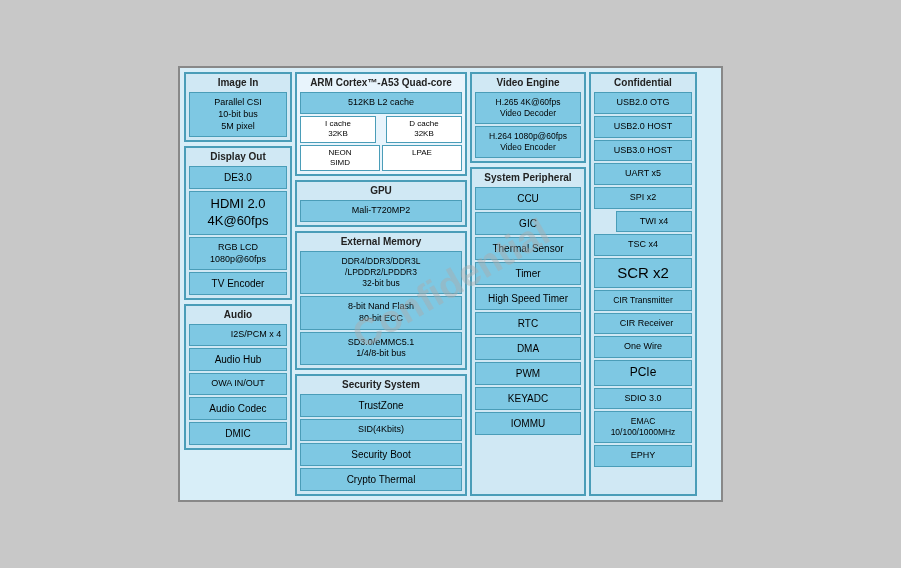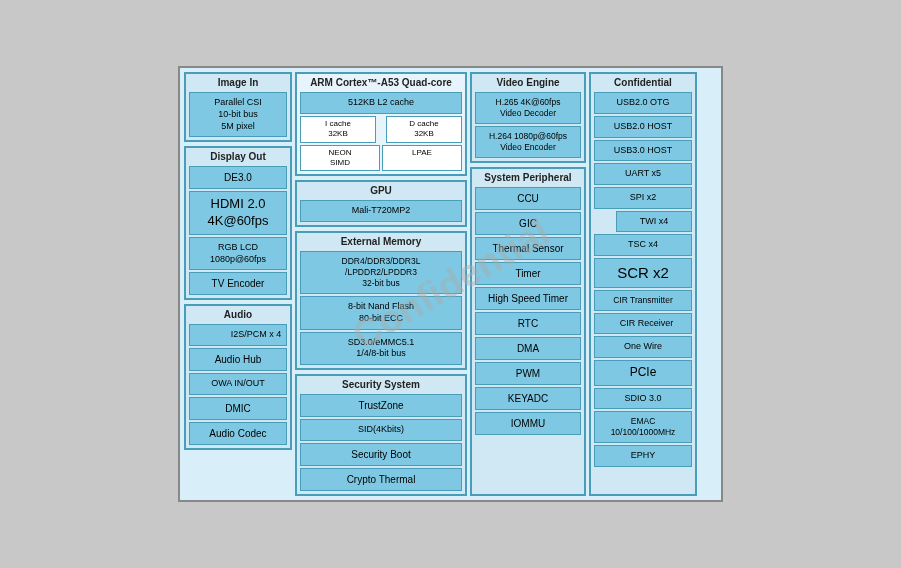--- a/index.html
+++ b/index.html
@@ -93,22 +93,22 @@
             <div class="block" style="font-size:13px;">HDMI 2.0<br>4K@60fps</div>
             <div class="block" style="font-size:9px;">RGB LCD<br>1080p@60fps</div>
             <div class="block">TV Encoder</div>
           </div>
 
           <div class="bordered-section" style="background:#d0e8f4; margin-top:2px;">
             <div class="section-title">Audio</div>
             <div class="block" style="font-size:9px;padding-left:39px;">I2S/PCM x 4</div>
             <div class="block">Audio Hub</div>
             <div class="block" style="font-size:9px;">OWA IN/OUT</div>
+            <div class="block">Audio Codec</div>
             <div class="block">DMIC</div>
-            <div class="block">Audio Codec</div>
           </div>
         </div>
 
         <div class="col-arm" style="width:172px; flex-shrink:0;">
 
           <div class="bordered-section" style="background:#e8f4fc;">
             <div class="section-title" style="font-size:10px;">ARM Cortex™-A53  Quad-core</div>
             <div class="block" style="font-size:9px;">512KB L2 cache</div>
             <div style="display:flex; gap:10px;">
               <div class="block cache-block" style="flex:1; font-size:8px; background:#fff;">I cache<br>32KB</div>

